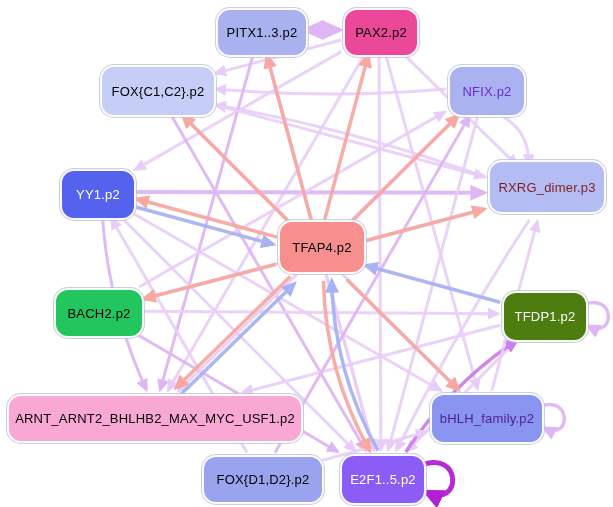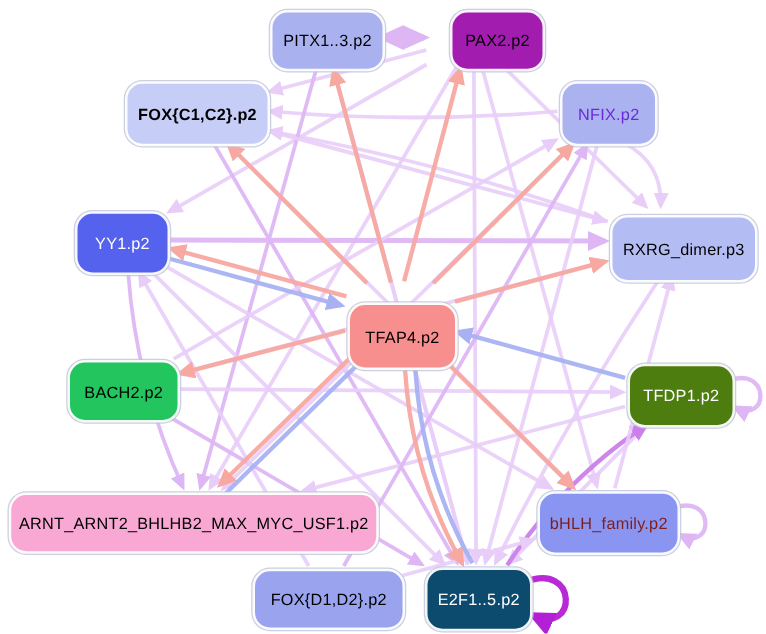--- a/index.html
+++ b/index.html
@@ -90,50 +90,50 @@
       <path fill="none" stroke="#a8b2f2" stroke-width="3.5" stroke-opacity="0.95" d="M 377.9343932213587 450.5192620405572 Q 333.5994572030072 371.444415581479 331.71849998273206 280.80844096756755" marker-end="url(#arrow-blue)"></path>
       <path fill="none" stroke="#a8b2f2" stroke-width="3.5" stroke-opacity="0.95" d="M 180.277335564882 394.96553185330777 Q 237.29763786932233 339.3109852926864 294.3179401737627 283.65643873206494" marker-end="url(#arrow-blue)"></path>
       <path fill="none" stroke="#ddb6f3" stroke-width="3.5" stroke-opacity="0.95" d="M 582 305 C 616 291, 616 340, 588 326" marker-end="url(#arrow-violet2)"></path>
       <path fill="none" stroke="#ddb6f3" stroke-width="3.5" stroke-opacity="0.95" d="M 538 407 C 572 393, 572 442, 544 428" marker-end="url(#arrow-violet2)"></path>
       <path fill="none" stroke="#b31fd4" stroke-width="5" stroke-opacity="0.95" d="M 420 465.75 C 462.5 448.25, 462.5 509.5, 426 492" marker-end="url(#arrow-magenta)"></path>
     </svg>
   <div id="node-layer">
       <div class="node" style="left: 216px; top: 7.5px; width: 88px; height: 45px; background: rgb(169, 178, 239); color: rgb(0, 0, 0);">
         <span>PITX1..3.p2</span>
       </div>
-      <div class="node" style="left: 360px; top: 7.5px; width: 72px; height: 45px; background: #a21caf; color: rgb(0, 0, 0);">
+      <div class="node" style="left: 343px; top: 7.5px; width: 72px; height: 45px; background: #ec4899; color: rgb(0, 0, 0);">
         <span>PAX2.p2</span>
       </div>
-      <div class="node" style="left: 100px; top: 65px; width: 112px; height: 48px; background: rgb(198, 205, 246); color: rgb(0, 0, 0); font-weight: bold;">
+      <div class="node" style="left: 100px; top: 65px; width: 112px; height: 48px; background: rgb(198, 205, 246); color: rgb(0, 0, 0);">
         <span>FOX{C1,C2}.p2</span>
       </div>
       <div class="node" style="left: 448px; top: 65px; width: 74px; height: 48px; background: rgb(170, 179, 240); color: #6d28d9;">
         <span>NFIX.p2</span>
       </div>
       <div class="node" style="left: 60px; top: 168.5px; width: 72px; height: 47px; background: rgb(85, 98, 238); color: rgb(255, 255, 255);">
         <span>YY1.p2</span>
       </div>
-      <div class="node" style="left: 488px; top: 172px; width: 114px; height: 50px; background: rgb(180, 189, 243); color: #000000;">
+      <div class="node" style="left: 488px; top: 160px; width: 114px; height: 50px; background: rgb(180, 189, 243); color: #7f1d1d;">
         <span>RXRG_dimer.p3</span>
       </div>
-      <div class="node" style="left: 278px; top: 242px; width: 84px; height: 50px; background: rgb(248, 143, 143); color: rgb(0, 0, 0);">
+      <div class="node" style="left: 278px; top: 220px; width: 84px; height: 50px; background: rgb(248, 143, 143); color: rgb(0, 0, 0);">
         <span>TFAP4.p2</span>
       </div>
       <div class="node" style="left: 54px; top: 288px; width: 86px; height: 46px; background: #22c55e; color: rgb(0, 0, 0);">
         <span>BACH2.p2</span>
       </div>
       <div class="node" style="left: 502px; top: 290.5px; width: 82px; height: 47px; background: #4d7c0f; color: rgb(255, 255, 255);">
         <span>TFDP1.p2</span>
       </div>
       <div class="node" style="left: 7px; top: 393.5px; width: 292px; height: 45px; background: #f9a8d4; color: rgb(0, 0, 0);">
         <span>ARNT_ARNT2_BHLHB2_MAX_MYC_USF1.p2</span>
       </div>
-      <div class="node" style="left: 430px; top: 392.5px; width: 110px; height: 47px; background: rgb(138, 149, 241); color: #7f1d1d;">
+      <div class="node" style="left: 430px; top: 392.5px; width: 110px; height: 47px; background: rgb(138, 149, 241); color: #4c1d95;">
         <span>bHLH_family.p2</span>
       </div>
       <div class="node" style="left: 202px; top: 454.5px; width: 118px; height: 45px; background: rgb(153, 163, 238); color: rgb(0, 0, 0);">
         <span>FOX{D1,D2}.p2</span>
       </div>
-      <div class="node" style="left: 340px; top: 453.5px; width: 82px; height: 47px; background: #0c4a6e; color: rgb(255, 255, 255);">
+      <div class="node" style="left: 340px; top: 453.5px; width: 82px; height: 47px; background: #8b5cf6; color: rgb(255, 255, 255);">
         <span>E2F1..5.p2</span>
       </div>
     </div>
 </div>
 
 </body></html>

